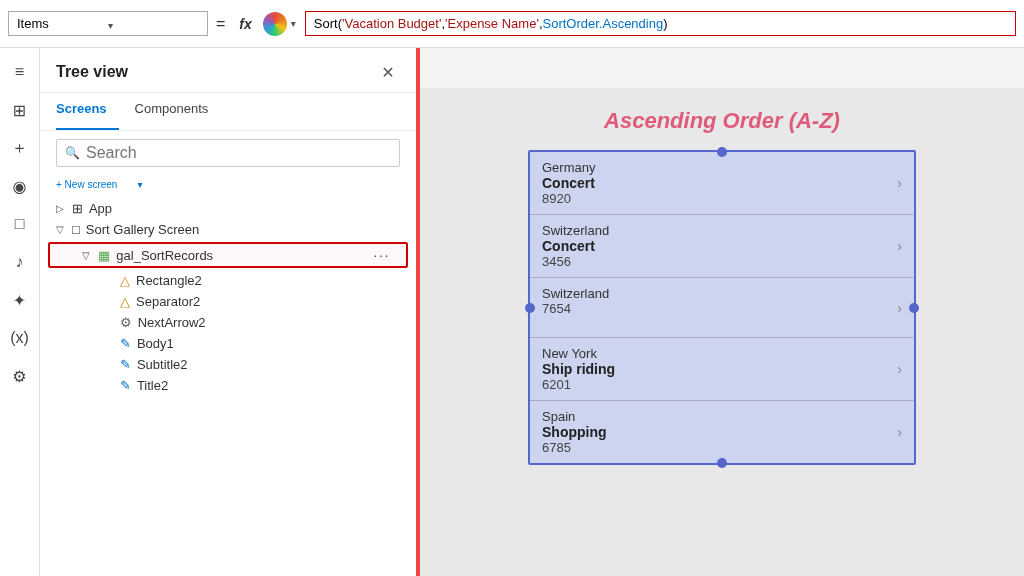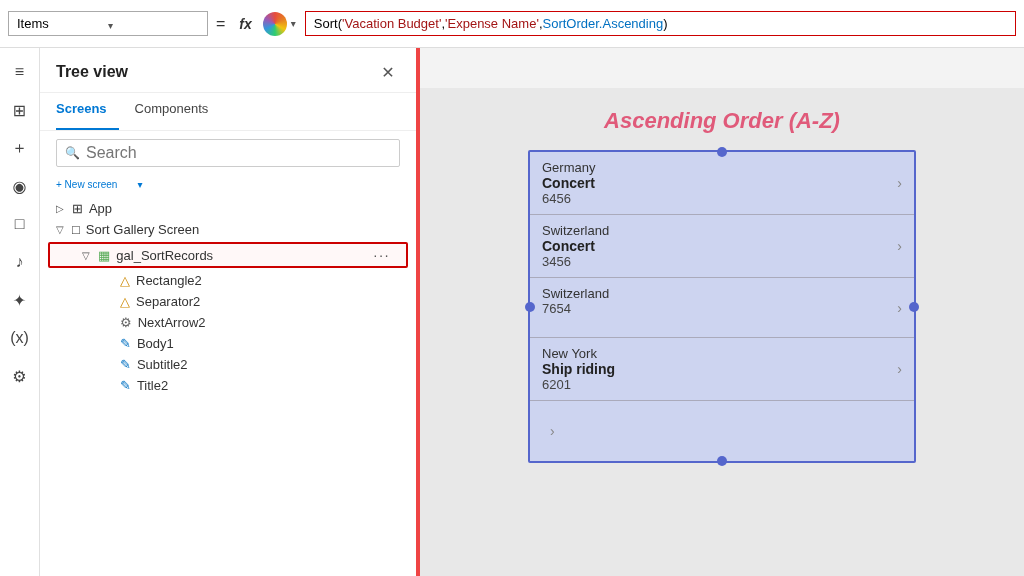--- a/index.html
+++ b/index.html
@@ -337,21 +337,21 @@
       <div class="gallery-widget">
         <div class="gallery-handle top-center"></div>
         <div class="gallery-handle right-center"></div>
         <div class="gallery-handle bottom-center"></div>
         <div class="gallery-handle left-center"></div>
 
         <div class="gallery-row">
           <div class="gallery-row-content">
             <div class="country">Germany</div>
             <div class="expense">Concert</div>
-            <div class="amount">6456</div>
+            <div class="amount">8920</div>
           </div>
           <div class="chevron">›</div>
         </div>
 
         <div class="gallery-row">
           <div class="gallery-row-content">
             <div class="country">Switzerland</div>
             <div class="expense">Concert</div>
             <div class="amount">3456</div>
           </div>
@@ -369,20 +369,25 @@
         <div class="gallery-row">
           <div class="gallery-row-content">
             <div class="country">New York</div>
             <div class="expense">Ship riding</div>
             <div class="amount">6201</div>
           </div>
           <div class="chevron">›</div>
         </div>
 
         <div class="gallery-row">
+          <div class="gallery-row-content">
+            <div class="country">Spain</div>
+            <div class="expense">Shopping</div>
+            <div class="amount">6785</div>
+          </div>
           <div class="chevron">›</div>
         </div>
 
       </div>
     </div>
   </div>
 
 </div>
 
 </body></html>

